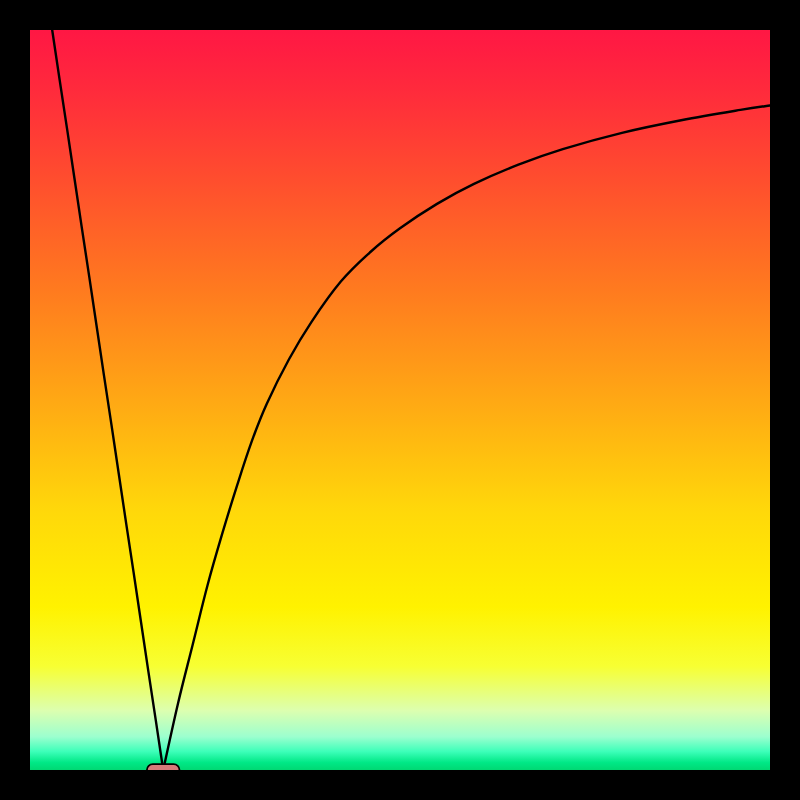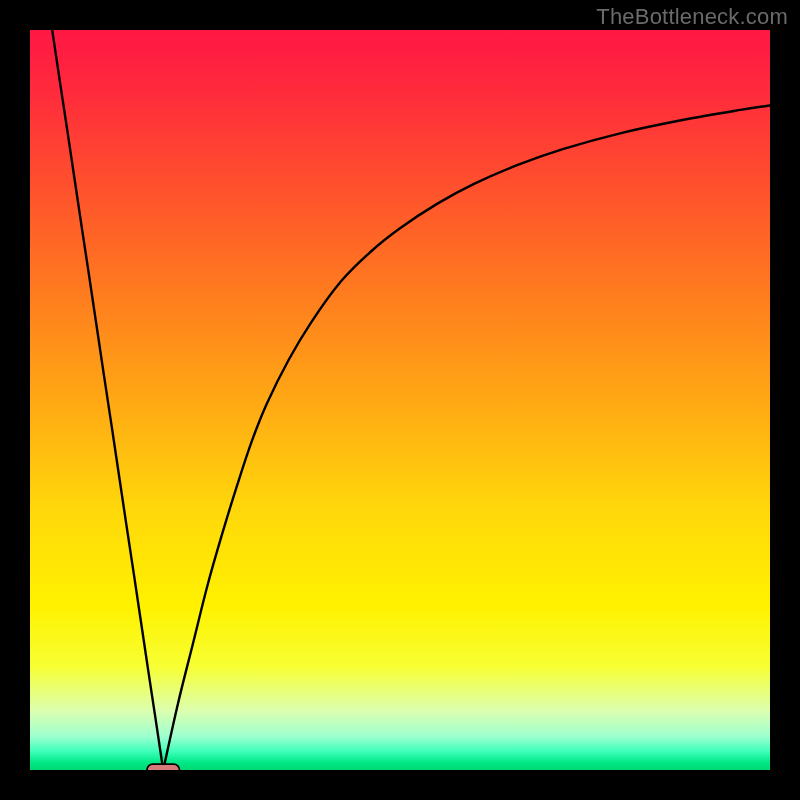--- a/index.html
+++ b/index.html
@@ -33,21 +33,20 @@
     font-weight: 500;
     letter-spacing: 0.2px;
     user-select: none;
   }
   svg { display: block; }
 </style>
 </head>
 <body>
 
 <div class="frame">
-  <div class="watermark">TheBottleneck.com</div>
   <div class="plot">
     <svg id="chart-svg" width="740" height="740" viewBox="0 0 740 740" preserveAspectRatio="none">
       <defs>
         <linearGradient id="bg-grad" x1="0" y1="0" x2="0" y2="1">
             <stop offset="0%" stop-color="#ff1744"></stop>
             <stop offset="8%" stop-color="#ff2a3c"></stop>
             <stop offset="20%" stop-color="#ff4d2e"></stop>
             <stop offset="35%" stop-color="#ff7a1f"></stop>
             <stop offset="50%" stop-color="#ffa814"></stop>
             <stop offset="65%" stop-color="#ffd80a"></stop>

